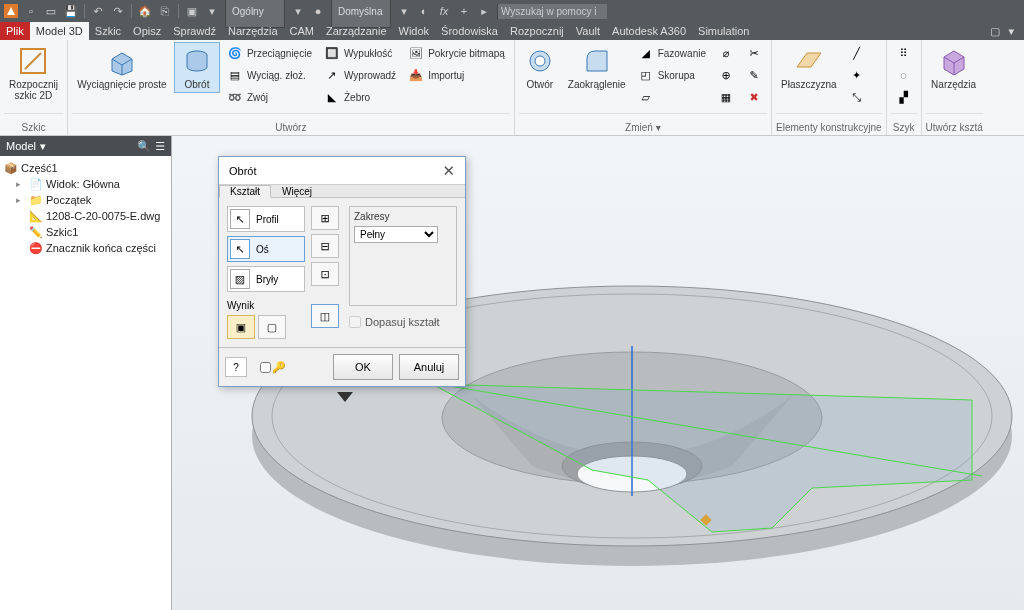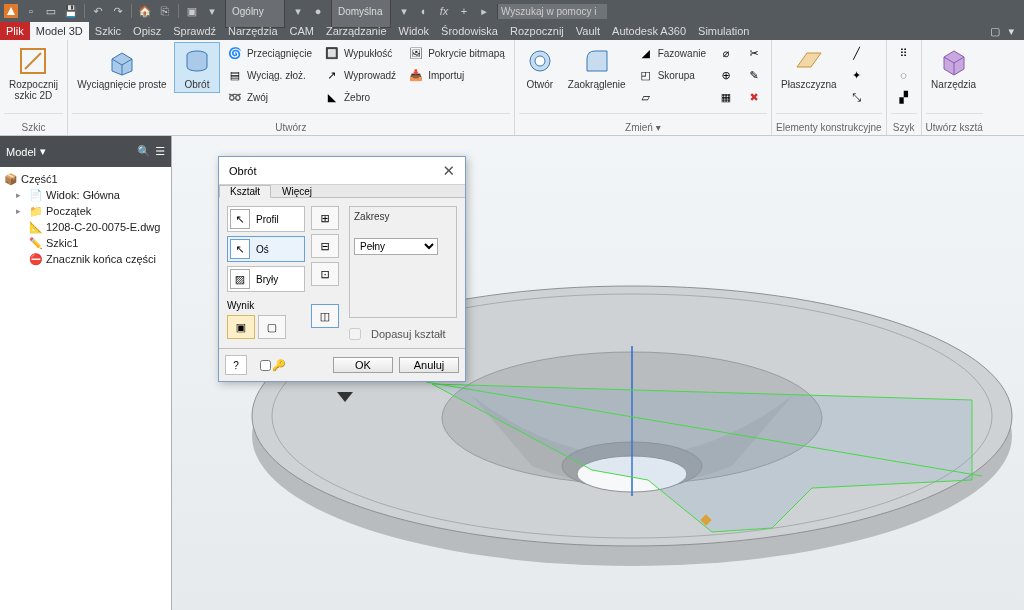--- a/index.html
+++ b/index.html
@@ -20,49 +20,49 @@
 .panel-label{text-align:center;font-size:10px;color:#666;border-top:1px solid #e0e0e0;padding-top:8px;margin-top:2px}
 .bigbtn{display:flex;flex-direction:column;align-items:center;justify-content:center;padding:2px 4px;gap:2px;min-width:56px;border:1px solid transparent;cursor:pointer}
 .bigbtn .ic{width:32px;height:32px;display:flex;align-items:center;justify-content:center}
 .bigbtn .lbl{font-size:10px;color:#333;text-align:center;line-height:1.1;white-space:pre}
 .smbtn{display:flex;align-items:center;gap:4px;padding:2px 4px;cursor:pointer;border:1px solid transparent}
 .smbtn .ic{width:16px;height:16px;display:flex;align-items:center;justify-content:center}
 .smbtn .lbl{font-size:10px;color:#333}
 .colbtns{display:flex;flex-direction:column}
 .workarea{position:absolute;top:136px;left:0;right:0;bottom:0;display:flex}
 .browser{width:172px;background:#fff;border-right:1px solid #b0b0b0;display:flex;flex-direction:column}
-.browser-head{height:31px;background:#4a4e52;color:#fff;display:flex;align-items:center;padding:0 6px;font-size:11px}
+.browser-head{height:20px;background:#4a4e52;color:#fff;display:flex;align-items:center;padding:0 6px;font-size:11px}
 .browser-head .sp{margin-left:auto;display:flex;gap:4px}
 .tree{flex:1;padding:4px 2px;font-size:11px;color:#222}
 .tnode{display:flex;align-items:center;gap:3px;padding:1px 2px;white-space:nowrap}
 .tnode .tw{width:10px;color:#888;font-size:9px}
 .tnode .tic{width:14px;height:14px;display:flex;align-items:center;justify-content:center;font-size:11px}
 .tnode.indent1{padding-left:14px}
 .canvas{flex:1;background:linear-gradient(#f2f5f7,#e6eaec);position:relative;overflow:hidden}
 .dialog{position:absolute;left:218px;top:156px;width:248px;background:#f0f0f0;border:1px solid #7d9fc5;box-shadow:2px 2px 8px rgba(0,0,0,.25)}
 .dlg-title{height:28px;display:flex;align-items:center;padding:0 10px;background:#fff;border-bottom:1px solid #d0d0d0}
 .dlg-title .x{margin-left:auto;font-size:15px;cursor:pointer;color:#555}
 .dlg-tabs{display:flex;background:#e8e8e8;border-bottom:1px solid #c0c0c0}
 .dlg-tab{padding:0 10px;font-size:10px;cursor:pointer;border:1px solid transparent;border-bottom:none}
 .dlg-tab.active{background:#f0f0f0;border:1px solid #c0c0c0;border-bottom:1px solid #f0f0f0;margin-bottom:-1px}
 .dlg-body{padding:8px;display:flex;gap:6px}
 .dlg-col{display:flex;flex-direction:column;gap:4px}
 .pickrow{display:flex;align-items:center;gap:6px;border:1px solid #c0c0c0;background:#fff;padding:2px}
 .pickrow .pic{width:20px;height:20px;border:1px solid #aaa;display:flex;align-items:center;justify-content:center;background:#fff}
 .pickrow .plbl{font-size:10px}
 .opbtn{width:28px;height:24px;border:1px solid #c0c0c0;background:#f8f8f8;display:flex;align-items:center;justify-content:center}
 .fieldset{border:1px solid #c0c0c0;padding:4px;margin-bottom:6px}
-.fieldset .leg{font-size:10px;color:#333;margin-bottom:16px}
+.fieldset .leg{font-size:10px;color:#333;margin-bottom:4px}
 select{width:84px;font-size:10px;border:1px solid #aaa;background:#fff;padding:1px}
-.chk{display:flex;align-items:center;gap:10px;font-size:10px;color:#555}
+.chk{display:flex;align-items:center;gap:4px;font-size:10px;color:#555}
 .chk input{width:12px;height:12px}
 .dlg-foot{display:flex;align-items:center;gap:6px;padding:6px;border-top:1px solid #c0c0c0}
 .dlg-foot .help{width:22px;height:20px;border:1px solid #c0c0c0;background:#fff;display:flex;align-items:center;justify-content:center;font-size:10px}
 .dlg-foot .opt{width:40px;height:20px;display:flex;align-items:center;justify-content:center;gap:2px;color:#999}
-.btn{min-width:60px;height:16px;border:1px solid #a0a0a0;background:linear-gradient(#fdfdfd,#e6e6e6);display:flex;align-items:center;justify-content:center;font-size:11px;cursor:pointer}
+.btn{min-width:60px;height:26px;border:1px solid #a0a0a0;background:linear-gradient(#fdfdfd,#e6e6e6);display:flex;align-items:center;justify-content:center;font-size:11px;cursor:pointer}
 .dlg-arrow{position:absolute;left:337px;top:392px;width:0;height:0;border-left:8px solid transparent;border-right:8px solid transparent;border-top:10px solid #333}
 .viewport-svg{position:absolute;inset:0}
 .ic svg{display:block}
 .active-tool{background:#cfe6f7;border:1px solid #7db3e0!important}
 </style>
 </head>
 <body>
 
 <div class="titlebar">
   <span class="qat-icon">

